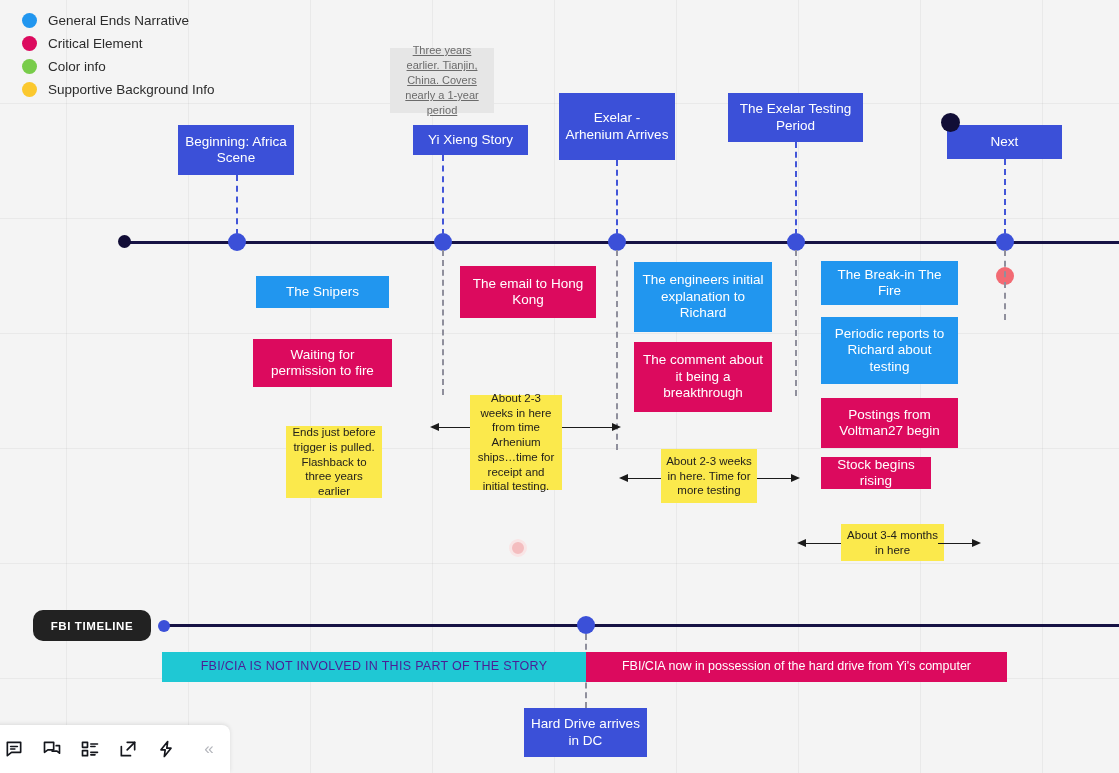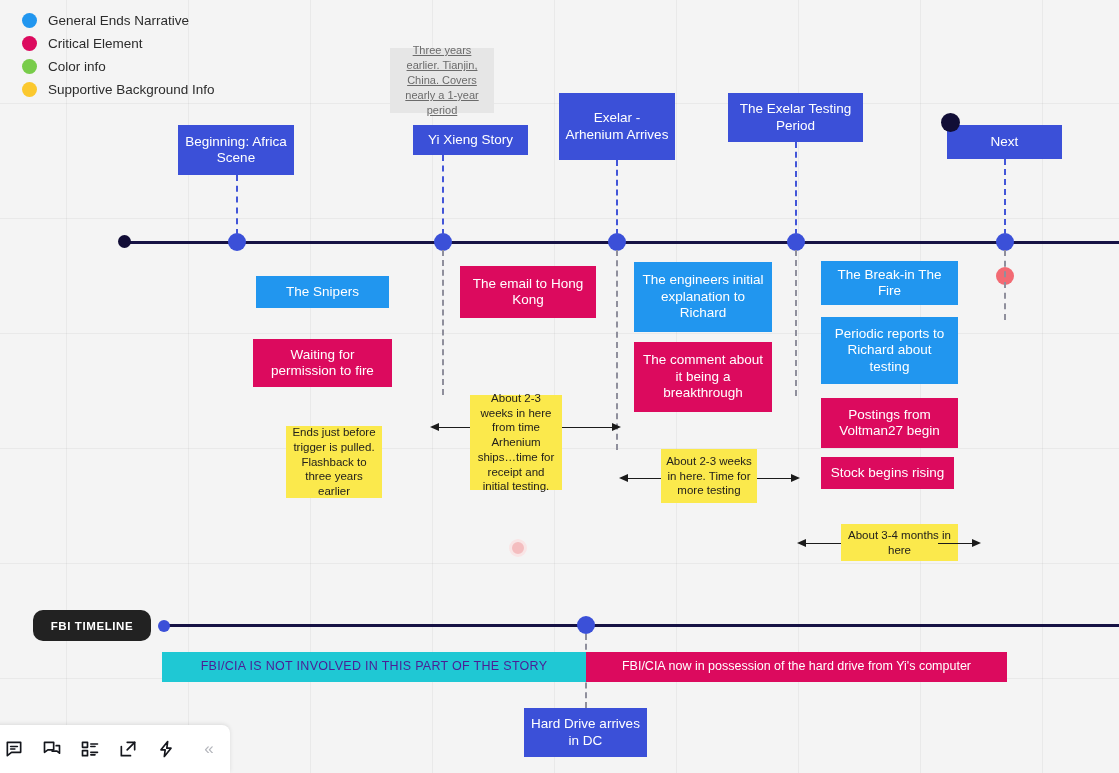--- a/index.html
+++ b/index.html
@@ -178,29 +178,29 @@
   <div class="node lightblue" style="left:634px; top:262px; width:138px; height:70px;">The engineers initial explanation to Richard</div>
 
   <div class="node lightblue" style="left:821px; top:261px; width:137px; height:44px;">The Break-in The Fire</div>
 
   <div class="node pink" style="left:634px; top:342px; width:138px; height:70px;">The comment about it being a breakthrough</div>
 
   <div class="node lightblue" style="left:821px; top:317px; width:137px; height:67px;">Periodic reports to Richard about testing</div>
 
   <div class="node pink" style="left:821px; top:398px; width:137px; height:50px;">Postings from Voltman27 begin</div>
 
-  <div class="node pink" style="left:821px; top:457px; width:133px; height:32px;">Stock begins rising</div>
+  <div class="node pink" style="left:821px; top:457px; width:110px; height:32px;">Stock begins rising</div>
 
   <div class="sticky" style="left:286px; top:426px; width:96px; height:72px;">Ends just before trigger is pulled. Flashback to three years earlier</div>
 
   <div class="sticky" style="left:470px; top:395px; width:92px; height:95px;">About 2-3 weeks in here from time Arhenium ships…time for receipt and initial testing.</div>
 
   <div class="sticky" style="left:661px; top:449px; width:96px; height:54px;">About 2-3 weeks in here. Time for more testing</div>
 
-  <div class="sticky" style="left:841px; top:524px; width:117px; height:37px;">About 3-4 months in here</div>
+  <div class="sticky" style="left:841px; top:524px; width:103px; height:37px;">About 3-4 months in here</div>
 
   <div class="arrow-line" style="left:437px; top:427px; width:33px;"></div>
   <div class="arrow-head left" style="left:430px; top:423px;"></div>
   <div class="arrow-line" style="left:562px; top:427px; width:52px;"></div>
   <div class="arrow-head right" style="left:612px; top:423px;"></div>
 
   <div class="arrow-line" style="left:625px; top:478px; width:36px;"></div>
   <div class="arrow-head left" style="left:619px; top:474px;"></div>
   <div class="arrow-line" style="left:757px; top:478px; width:36px;"></div>
   <div class="arrow-head right" style="left:791px; top:474px;"></div>

